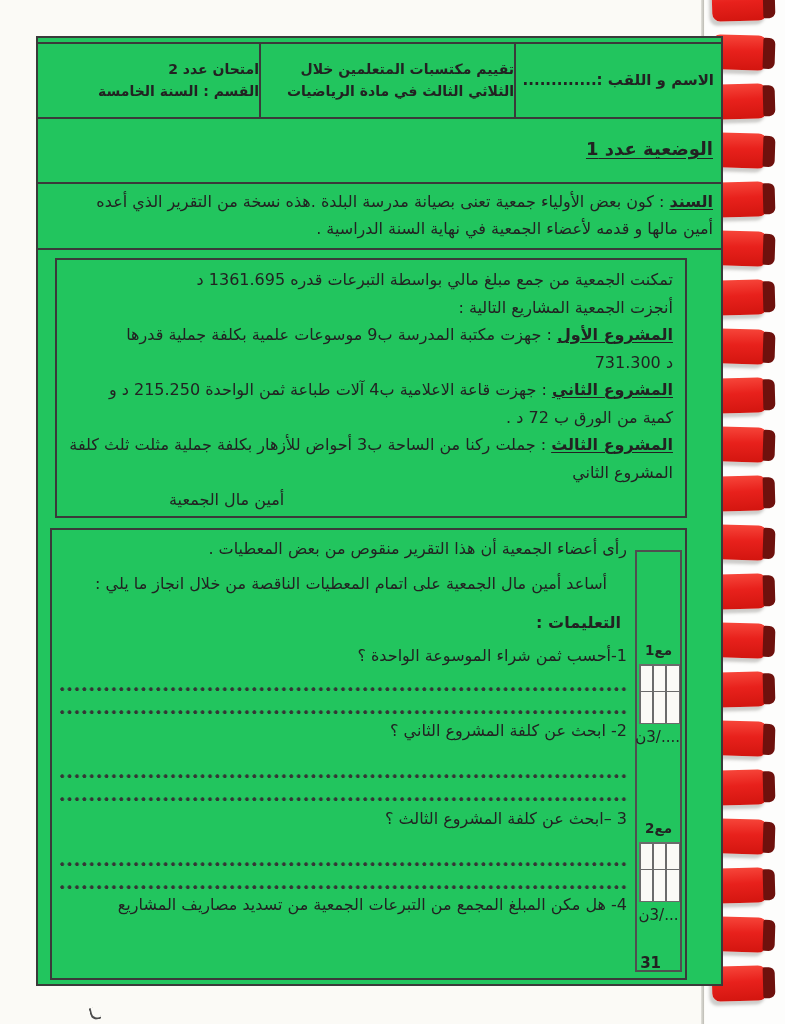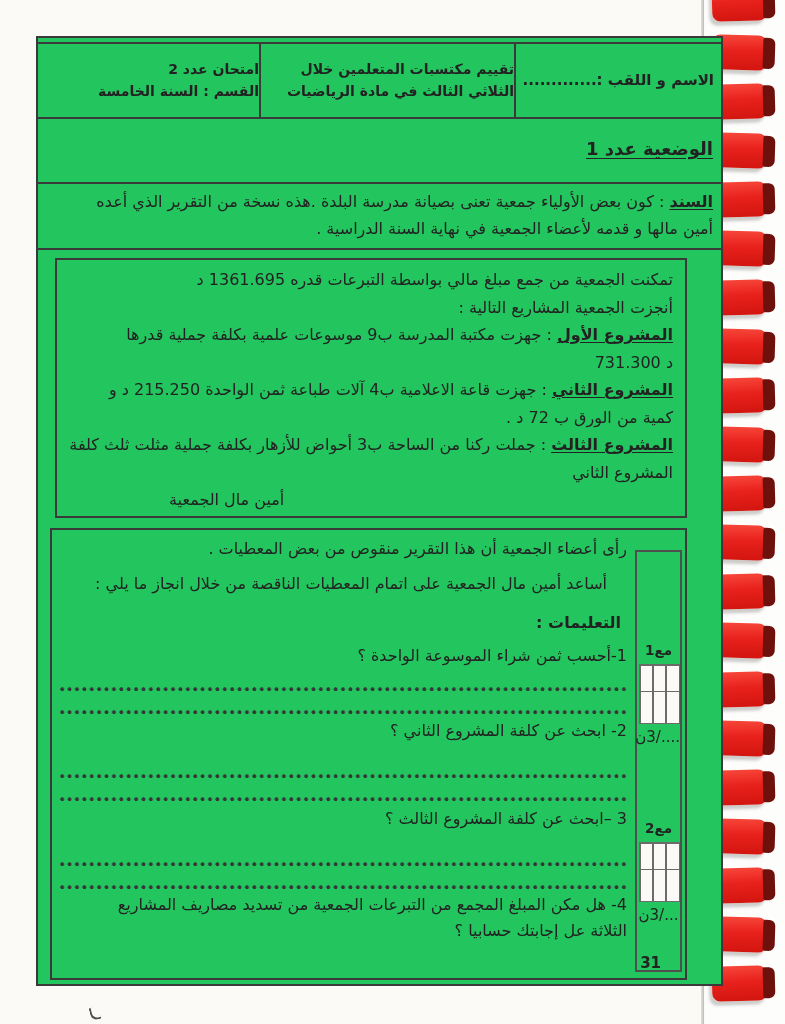--- a/index.html
+++ b/index.html
@@ -165,21 +165,20 @@
         <div class="ln q1">1-أحسب ثمن شراء الموسوعة الواحدة ؟</div>
         <div class="dotline"></div>
         <div class="dotline"></div>
         <div class="ln q2">2- ابحث عن كلفة المشروع الثاني ؟</div>
         <div class="dotline dl2"></div>
         <div class="dotline"></div>
         <div class="ln q3">3 –ابحث عن كلفة المشروع الثالث ؟</div>
         <div class="dotline dl2"></div>
         <div class="dotline"></div>
         <div class="ln q4">4- هل مكن المبلغ المجمع من التبرعات الجمعية من تسديد مصاريف المشاريع</div>
-        <div class="ln">الثلاثة عل إجابتك حسابيا ؟</div>
       </div>
 
       <div class="gcol">
         <div class="glabel g1l">مع1</div>
         <div class="mini-grid g1g">
           <div></div>
             <div></div>
             <div></div>
           <div></div>
             <div></div>

